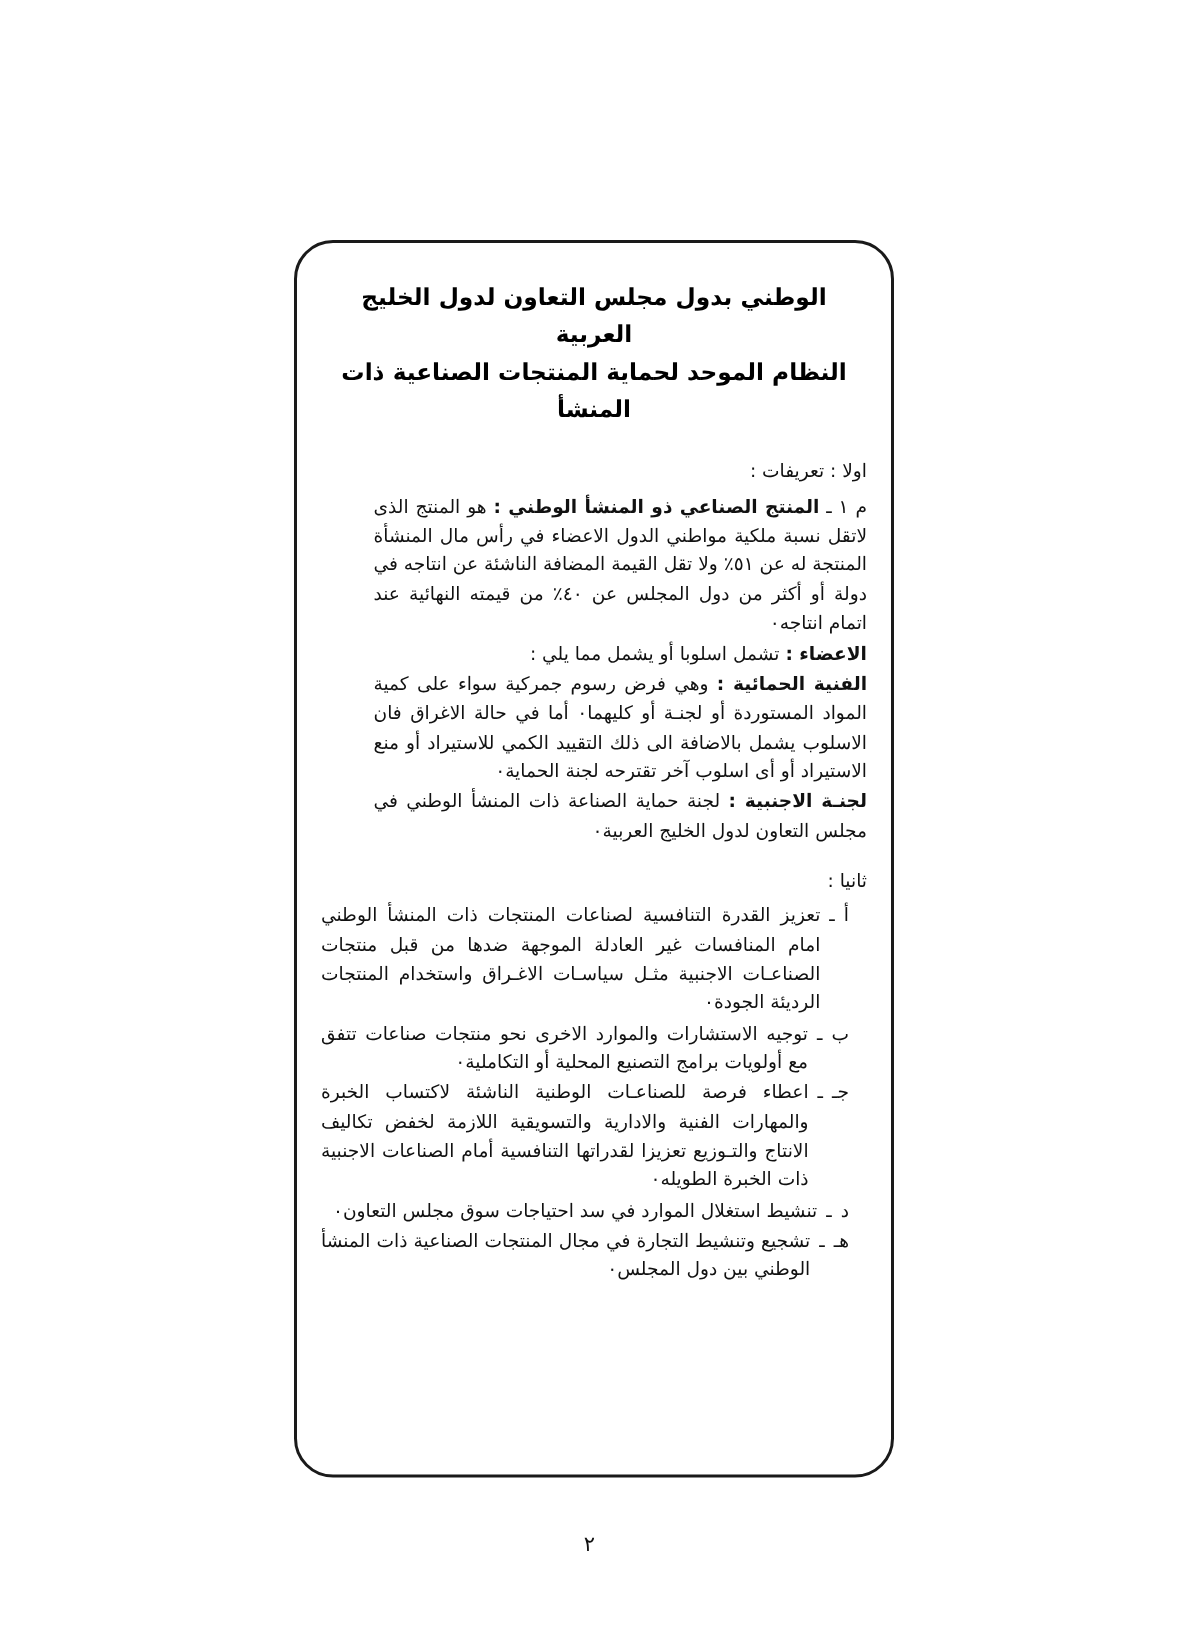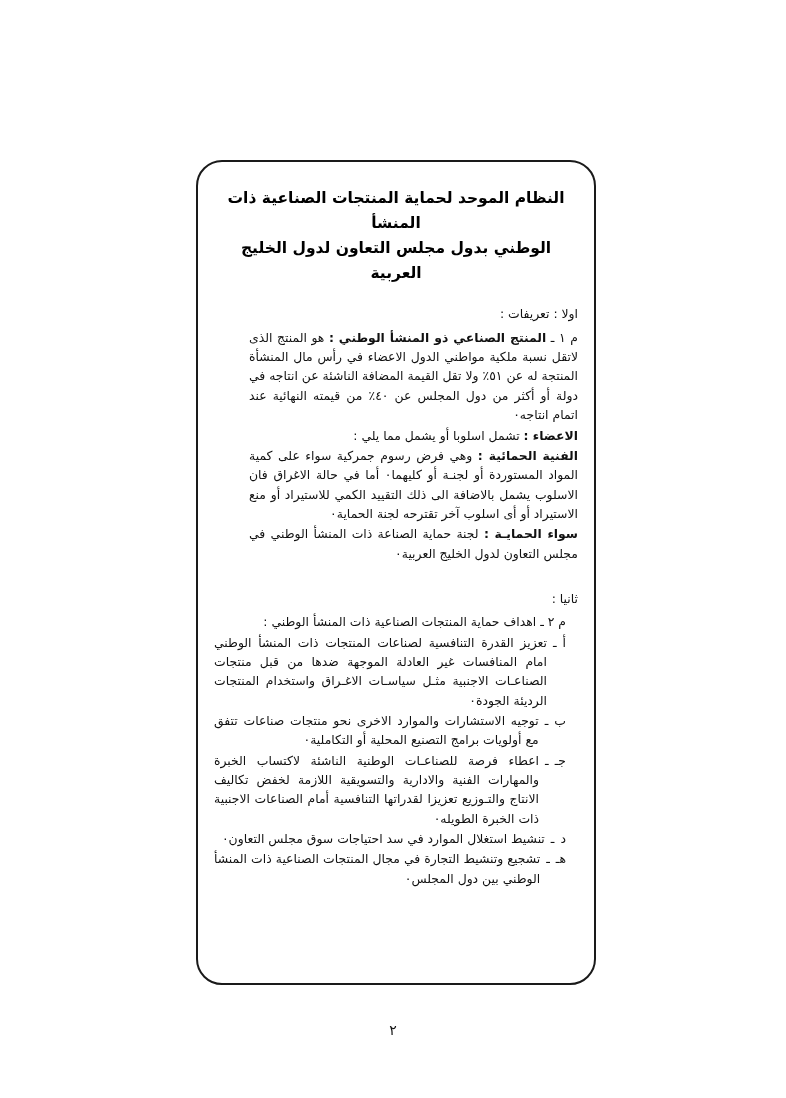--- a/index.html
+++ b/index.html
@@ -50,21 +50,21 @@
   }
   .body-text {
     font-size: 12.4px;
     line-height: 1.56;
     color: #111;
   }
   .para {
     margin: 0 0 1px 0;
   }
   .para.section-head {
-    margin-top: 14px;
+    margin-top: 2px;
     margin-bottom: 4px;
   }
   .gap {
     height: 11px;
   }
   .indent-1 { padding-right: 12px; }
   .bold { font-weight: bold; }
   .lbl-row {
     display: flex;
     flex-direction: row;
@@ -99,22 +99,22 @@
 </head>
 <body>
 
 <div class="page">
 
   <div class="frame"></div>
 
   <div class="content">
 
     <div class="doc-title">
+      <span class="line"><span>الوطني بدول مجلس التعاون لدول الخليج العربية</span></span>
       <span class="line"><span>النظام الموحد لحماية المنتجات الصناعية ذات المنشأ</span></span>
-      <span class="line"><span>الوطني بدول مجلس التعاون لدول الخليج العربية</span></span>
     </div>
 
     <div class="body-text">
 
       <div class="para section-head">اولا    :    تعريفات :</div>
 
       <div class="para justify">
         <span>م ١ ـ</span>
         <span class="bold">المنتج الصناعي ذو المنشأ الوطني :</span>
         <span>هو المنتج الذى لاتقل نسبة ملكية مواطني الدول الاعضاء في رأس مال المنشأة المنتجة له عن ٥١٪ ولا تقل القيمة المضافة الناشئة عن انتاجه في دولة أو أكثر من دول المجلس عن ٤٠٪ من قيمته النهائية عند اتمام انتاجه٠</span>
@@ -124,29 +124,28 @@
         <span class="bold">الاعضاء :</span>
         <span>تشمل اسلوبا أو يشمل مما يلي :</span>
       </div>
 
       <div class="para justify">
         <span class="bold">الفنية الحمائية :</span>
         <span>وهي فرض رسوم جمركية سواء على كمية المواد المستوردة أو لجنـة أو كليهما٠ أما في حالة الاغراق فان الاسلوب يشمل بالاضافة الى ذلك التقييد الكمي للاستيراد أو منع الاستيراد أو أى اسلوب آخر تقترحه لجنة الحماية٠</span>
       </div>
 
       <div class="para justify">
-        <span class="bold">سواء الحمايـة :</span>
+        <span class="bold">لجنـة الاجنبية :</span>
         <span>لجنة حماية الصناعة ذات المنشأ الوطني في مجلس التعاون لدول الخليج العربية٠</span>
       </div>
 
       <div class="gap"></div>
 
       <div class="para section-head">ثانيا    :</div>
 
-      <div class="para indent-1">م ٢ ـ اهداف حماية المنتجات الصناعية ذات المنشأ الوطني :</div>
 
       <div class="para lbl-row indent-1">
         <span class="lbl">أ</span>
         <span class="lbl">ـ</span>
         <span class="txt">تعزيز القدرة التنافسية لصناعات المنتجات ذات المنشأ الوطني امام المنافسات غير العادلة الموجهة ضدها من قبل منتجات الصناعـات الاجنبية مثـل سياسـات الاغـراق واستخدام المنتجات الرديئة الجودة٠</span>
       </div>
 
       <div class="para lbl-row indent-1">
         <span class="lbl">ب</span>
         <span class="lbl">ـ</span>

